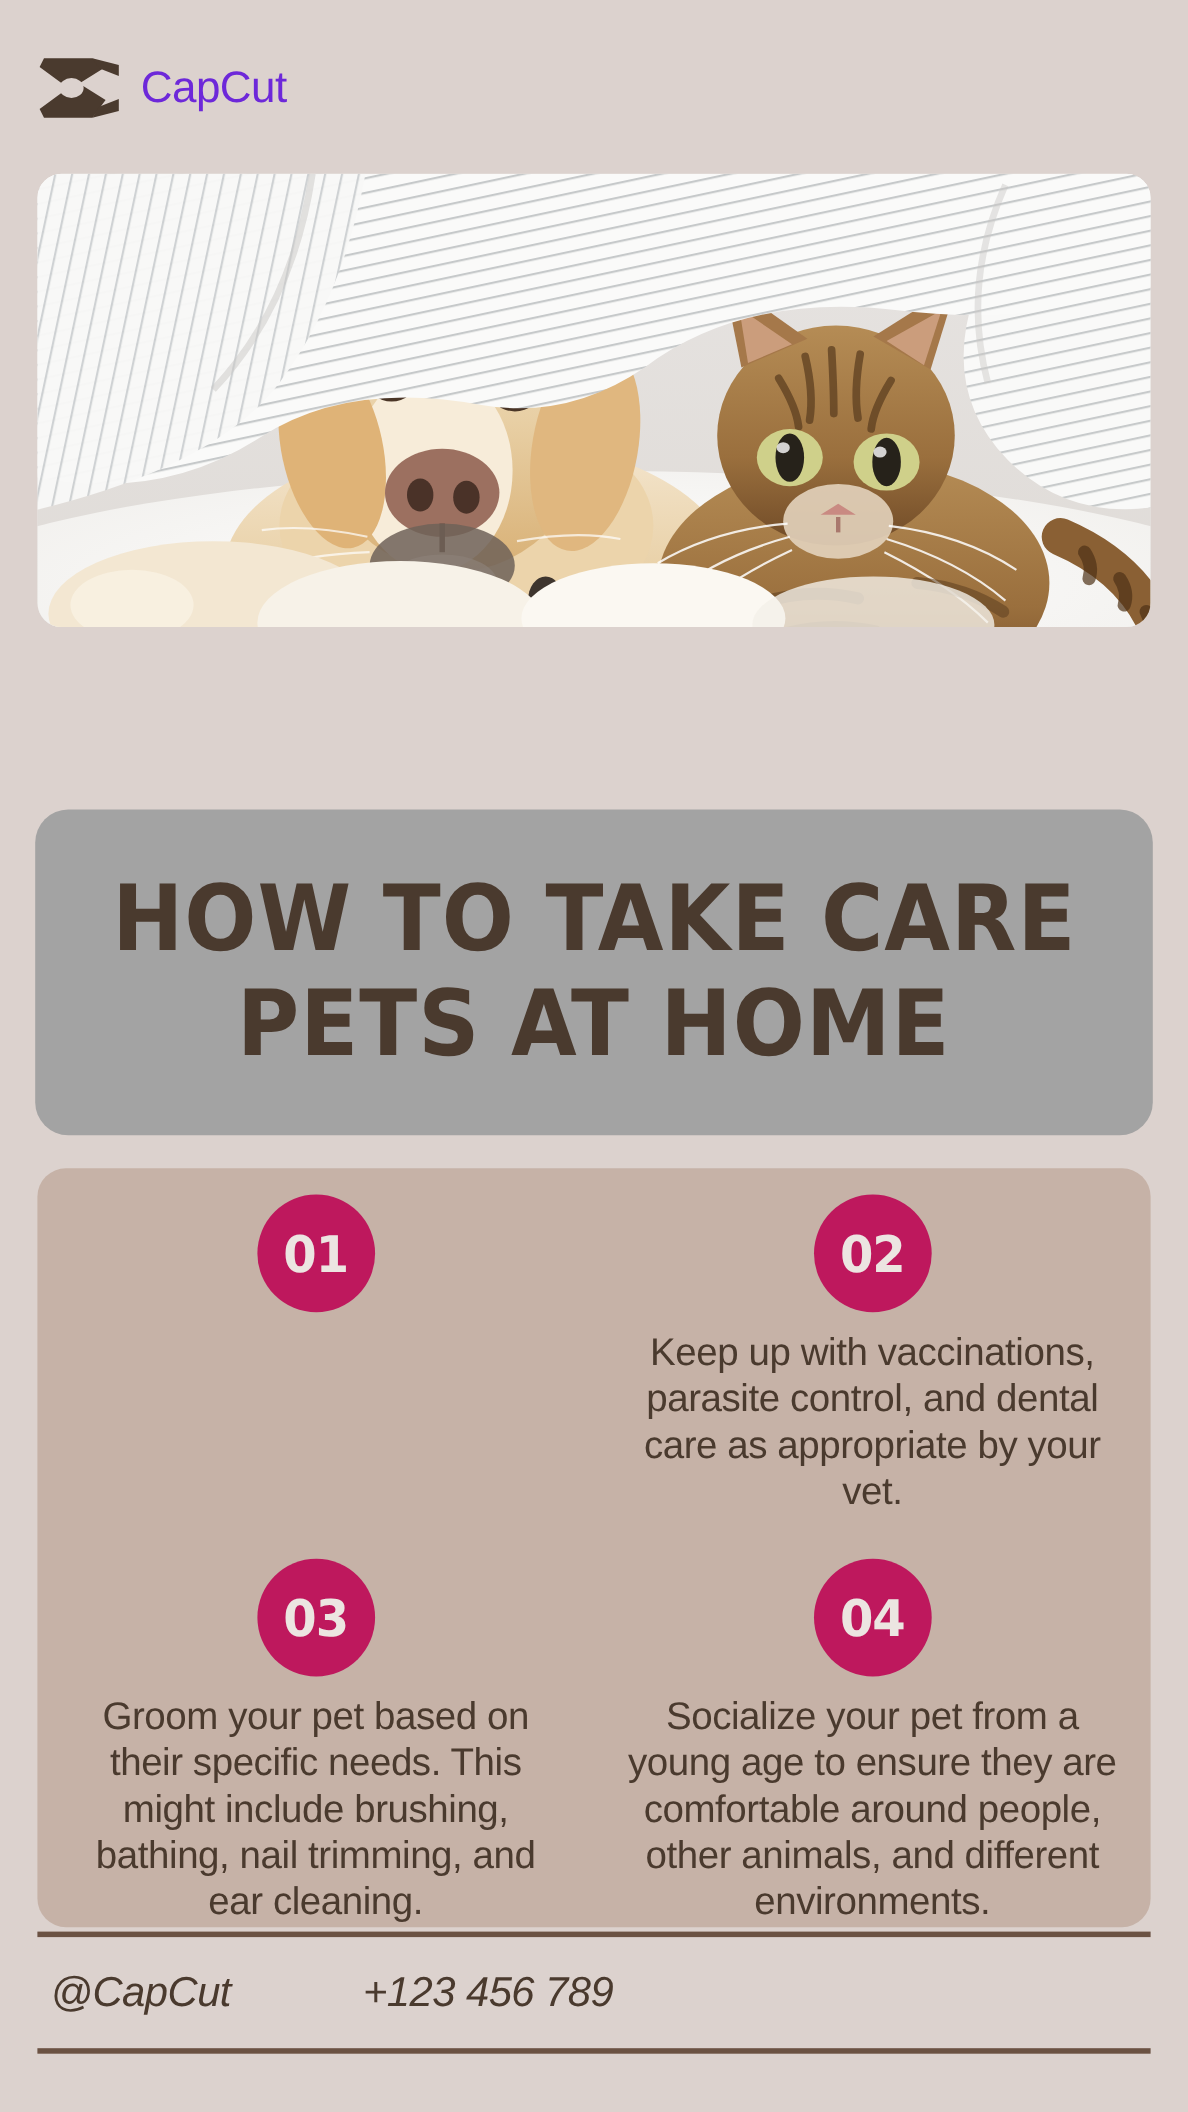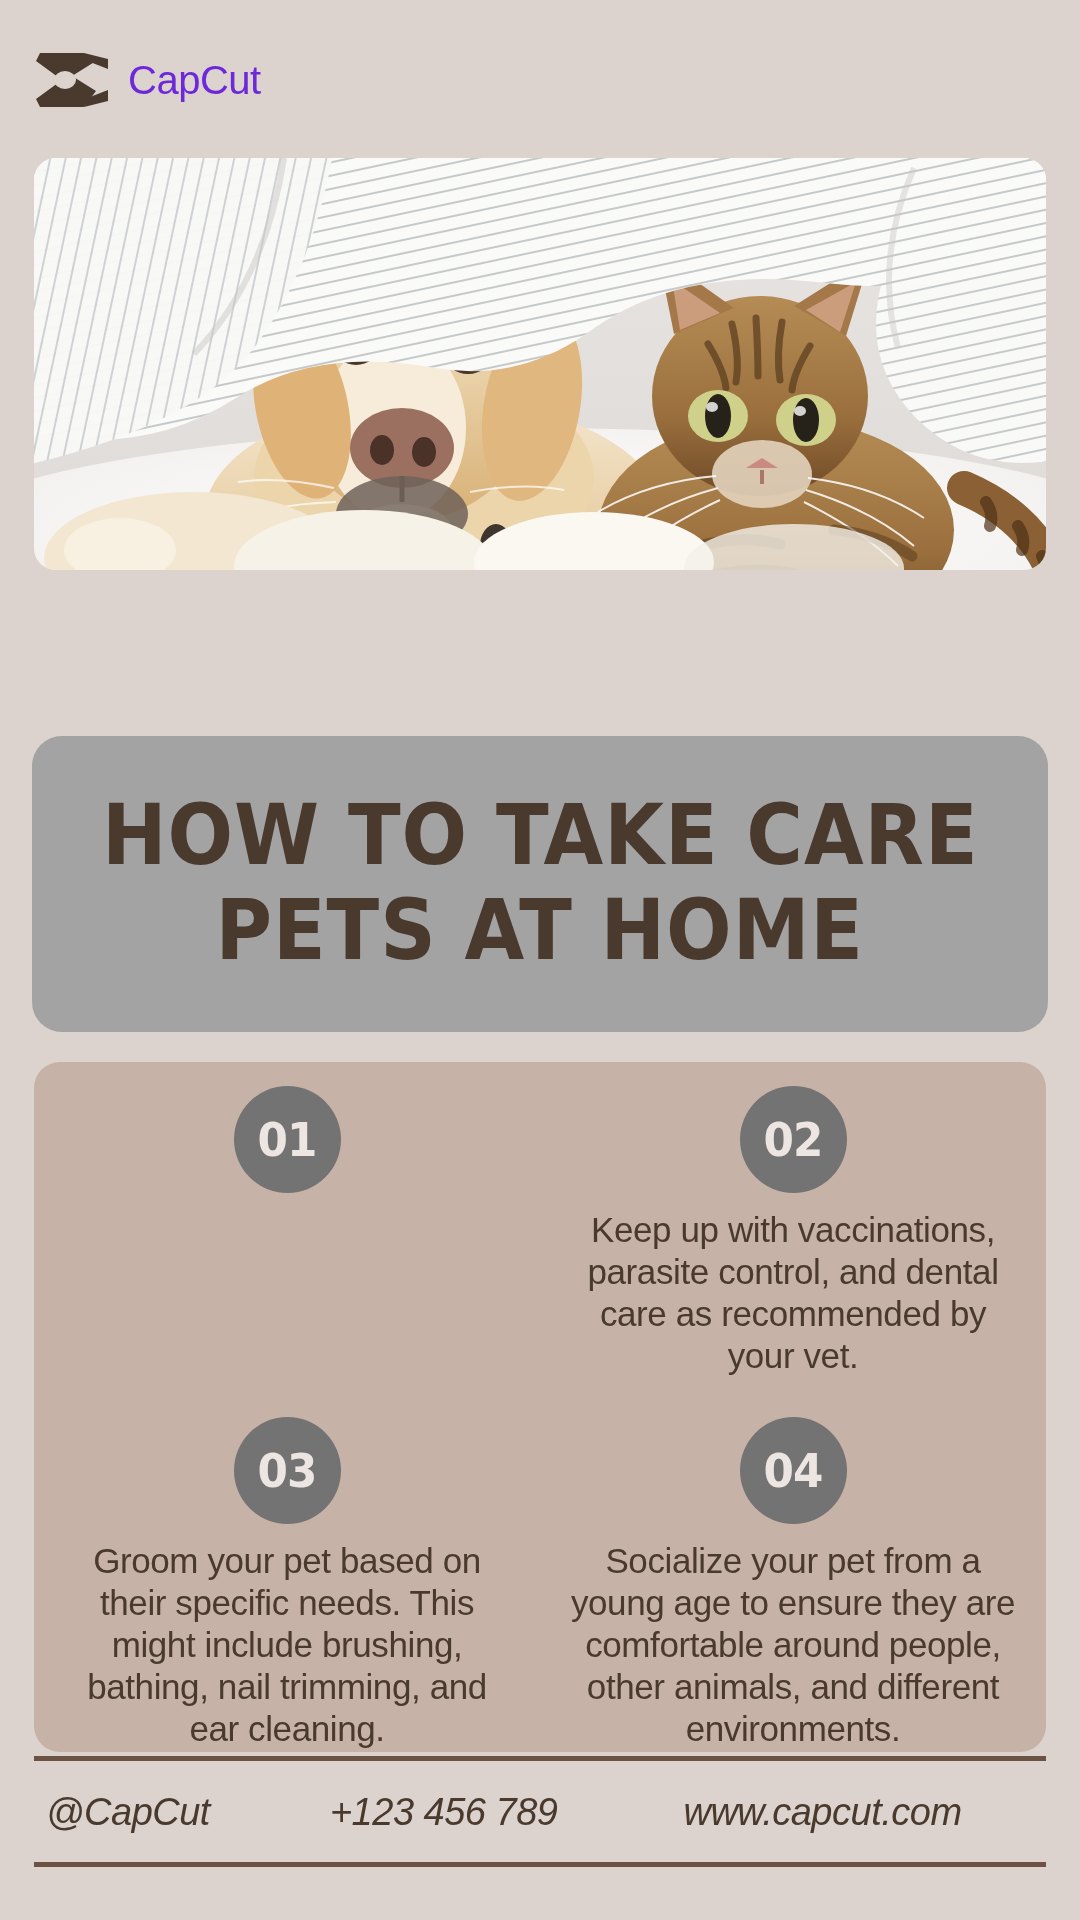--- a/index.html
+++ b/index.html
@@ -62,21 +62,21 @@
   }
   .tips-grid {
     display:grid;
     grid-template-columns:1fr 1fr;
     grid-template-rows:auto auto;
     row-gap:40px;
   }
   .tip { display:flex; flex-direction:column; align-items:center; padding:0 28px; }
   .tip-badge {
     width:107px; height:107px; border-radius:50%;
-    background:#737373;
+    background:#be185d;
     display:flex; align-items:center; justify-content:center;
     margin-bottom:16px;
     flex:none;
   }
   .tip-num {
     font-family:"DejaVu Sans", sans-serif;
     font-weight:bold;
     font-size:46px;
     color:#ece5e1;
     letter-spacing:-1px;
@@ -279,21 +279,21 @@
       <div class="tip">
         <div class="tip-badge">
           <span class="tip-num">01</span>
         </div>
       </div>
 
       <div class="tip">
         <div class="tip-badge">
           <span class="tip-num">02</span>
         </div>
-        <div class="tip-text">Keep up with vaccinations, parasite control, and dental care as recommended by your vet.</div>
+        <div class="tip-text">Keep up with vaccinations, parasite control, and dental care as appropriate by your vet.</div>
       </div>
 
       <div class="tip">
         <div class="tip-badge">
           <span class="tip-num">03</span>
         </div>
         <div class="tip-text">Groom your pet based on their specific needs. This might include brushing, bathing, nail trimming, and ear cleaning.</div>
       </div>
 
       <div class="tip">
@@ -303,17 +303,16 @@
         <div class="tip-text">Socialize your pet from a young age to ensure they are comfortable around people, other animals, and different environments.</div>
       </div>
 
     </div>
   </div>
 
   <div class="rule rule-top"></div>
   <div class="footer-row">
     <span class="footer-item f-handle">@CapCut</span>
     <span class="footer-item f-phone">+123 456 789</span>
-    <span class="footer-item f-site">www.capcut.com</span>
   </div>
   <div class="rule rule-bottom"></div>
 
 </div>
 
 </body></html>

